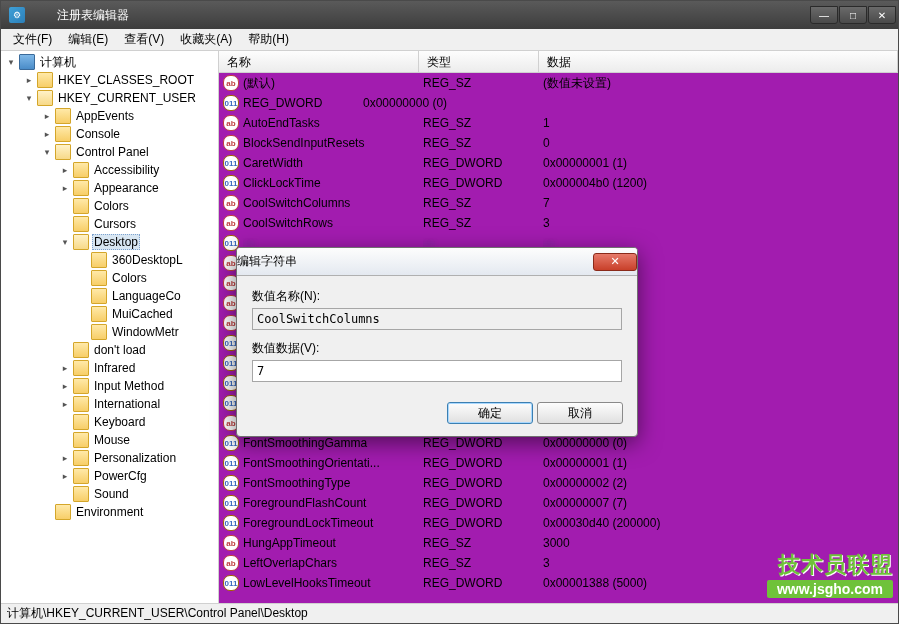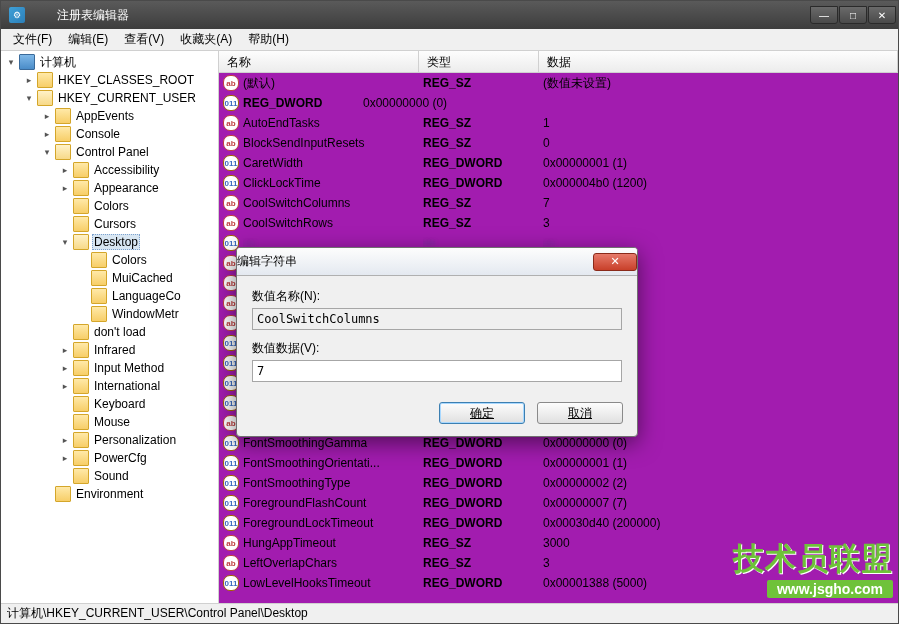--- a/index.html
+++ b/index.html
@@ -32,39 +32,39 @@
 .col.c-name{width:200px;}
 .col.c-type{width:120px;}
 .col.c-data{flex:1;}
 .list-body{flex:1;overflow:auto;}
 .list-row{display:flex;align-items:center;height:20px;padding:0 4px;}
 .list-row .vicon{width:16px;height:16px;margin-right:4px;border-radius:7px;display:inline-flex;align-items:center;justify-content:center;font-size:8px;font-weight:bold;}
 .vicon.sz{background:#fff;border:1px solid #c04040;color:#c04040;}
 .vicon.dw{background:#fff;border:1px solid #a16207;color:#3a6ac0;}
 .list-row .cell{overflow:hidden;text-overflow:ellipsis;white-space:nowrap;}
 .cell.c-name{width:180px;}
-.cell.c-type{width:120px;font-weight:bold;}
+.cell.c-type{width:120px;}
 .cell.c-data{flex:1;}
 .list-row.blurry .cell{color:transparent;text-shadow:0 0 4px rgba(80,80,140,.9);}
 .statusbar{height:20px;border-top:1px solid #d0d0d0;background:#f0f0f0;padding:2px 6px;display:flex;align-items:center;}
 
 .dialog{position:absolute;left:236px;top:247px;width:402px;background:#f0f0f0;border:1px solid #707070;box-shadow:0 6px 22px rgba(0,0,0,.5);border-radius:4px;overflow:hidden;}
 .dialog .dlg-title{height:28px;background:linear-gradient(#fdfdfd,#e4e9f0);display:flex;align-items:center;padding:0 0;border-bottom:1px solid #b0b0b0;}
 .dlg-title .dtxt{flex:1;font-size:12px;}
 .dlg-close{width:44px;height:18px;background:linear-gradient(#e67a6a,#c8402a);border:1px solid #8a2a1a;border-radius:3px;display:flex;align-items:center;justify-content:center;color:#fff;font-size:11px;cursor:pointer;}
 .dialog .dlg-body{padding:12px 15px 4px;}
 .dlg-label{margin-bottom:3px;}
 .dlg-field{width:100%;height:22px;border:1px solid #a6a6a6;background:#fff;padding:2px 4px;margin-bottom:10px;font-family:Consolas,monospace;font-size:12px;}
 .dlg-field.readonly{background:#f0f0f0;}
-.dlg-buttons{display:flex;justify-content:flex-end;gap:12px;padding:6px 14px 12px;text-decoration:underline;}
+.dlg-buttons{display:flex;justify-content:flex-end;gap:4px;padding:6px 14px 12px;}
 .dlg-btn{width:86px;height:22px;background:linear-gradient(#fdfdfd,#e0e0e0);border:1px solid #8a8a8a;border-radius:3px;cursor:pointer;}
 .dlg-btn.default{border:1px solid #3c7fb1;box-shadow:inset 0 0 0 1px #a8d8ff;}
 
 .watermark{position:absolute;right:6px;bottom:26px;text-align:right;pointer-events:none;}
-.wm-top{font-size:31px;font-weight:bold;color:#6fc23a;text-shadow:1px 1px 0 #fff;letter-spacing:1px;}
+.wm-top{font-size:22px;font-weight:bold;color:#6fc23a;text-shadow:1px 1px 0 #fff;letter-spacing:1px;}
 .wm-bot{font-size:14px;font-weight:bold;color:#fff;background:#6fc23a;padding:1px 10px;border-radius:2px;display:inline-block;}
 
 .tree-pane::-webkit-scrollbar,.list-body::-webkit-scrollbar{width:16px;height:16px;}
 .tree-pane::-webkit-scrollbar-track,.list-body::-webkit-scrollbar-track{background:#f0f0f0;}
 .tree-pane::-webkit-scrollbar-thumb,.list-body::-webkit-scrollbar-thumb{background:#c8c8c8;border:1px solid #a0a0a0;}
 </style>
 </head>
 <body>
 
 <div class="window">
@@ -177,37 +177,45 @@
               <span class="expander">▾</span>
               <span class="ticon icon-folder-open"></span>
               <span class="tlabel">Desktop</span>
             </div>
           </li>
           <li>
             <div class="tree-row">
               <span class="indent" style="width: 76px;"></span>
               <span class="expander empty"></span>
               <span class="ticon icon-folder"></span>
+              <span class="tlabel">360DesktopL</span>
+            </div>
+          </li>
+          <li>
+            <div class="tree-row">
+              <span class="indent" style="width: 76px;"></span>
+              <span class="expander empty"></span>
+              <span class="ticon icon-folder"></span>
               <span class="tlabel">Colors</span>
             </div>
           </li>
           <li>
             <div class="tree-row">
               <span class="indent" style="width: 76px;"></span>
               <span class="expander empty"></span>
               <span class="ticon icon-folder"></span>
+              <span class="tlabel">LanguageCo</span>
+            </div>
+          </li>
+          <li>
+            <div class="tree-row">
+              <span class="indent" style="width: 76px;"></span>
+              <span class="expander empty"></span>
+              <span class="ticon icon-folder"></span>
               <span class="tlabel">MuiCached</span>
-            </div>
-          </li>
-          <li>
-            <div class="tree-row">
-              <span class="indent" style="width: 76px;"></span>
-              <span class="expander empty"></span>
-              <span class="ticon icon-folder"></span>
-              <span class="tlabel">LanguageCo</span>
             </div>
           </li>
           <li>
             <div class="tree-row">
               <span class="indent" style="width: 76px;"></span>
               <span class="expander empty"></span>
               <span class="ticon icon-folder"></span>
               <span class="tlabel">WindowMetr</span>
             </div>
           </li>

